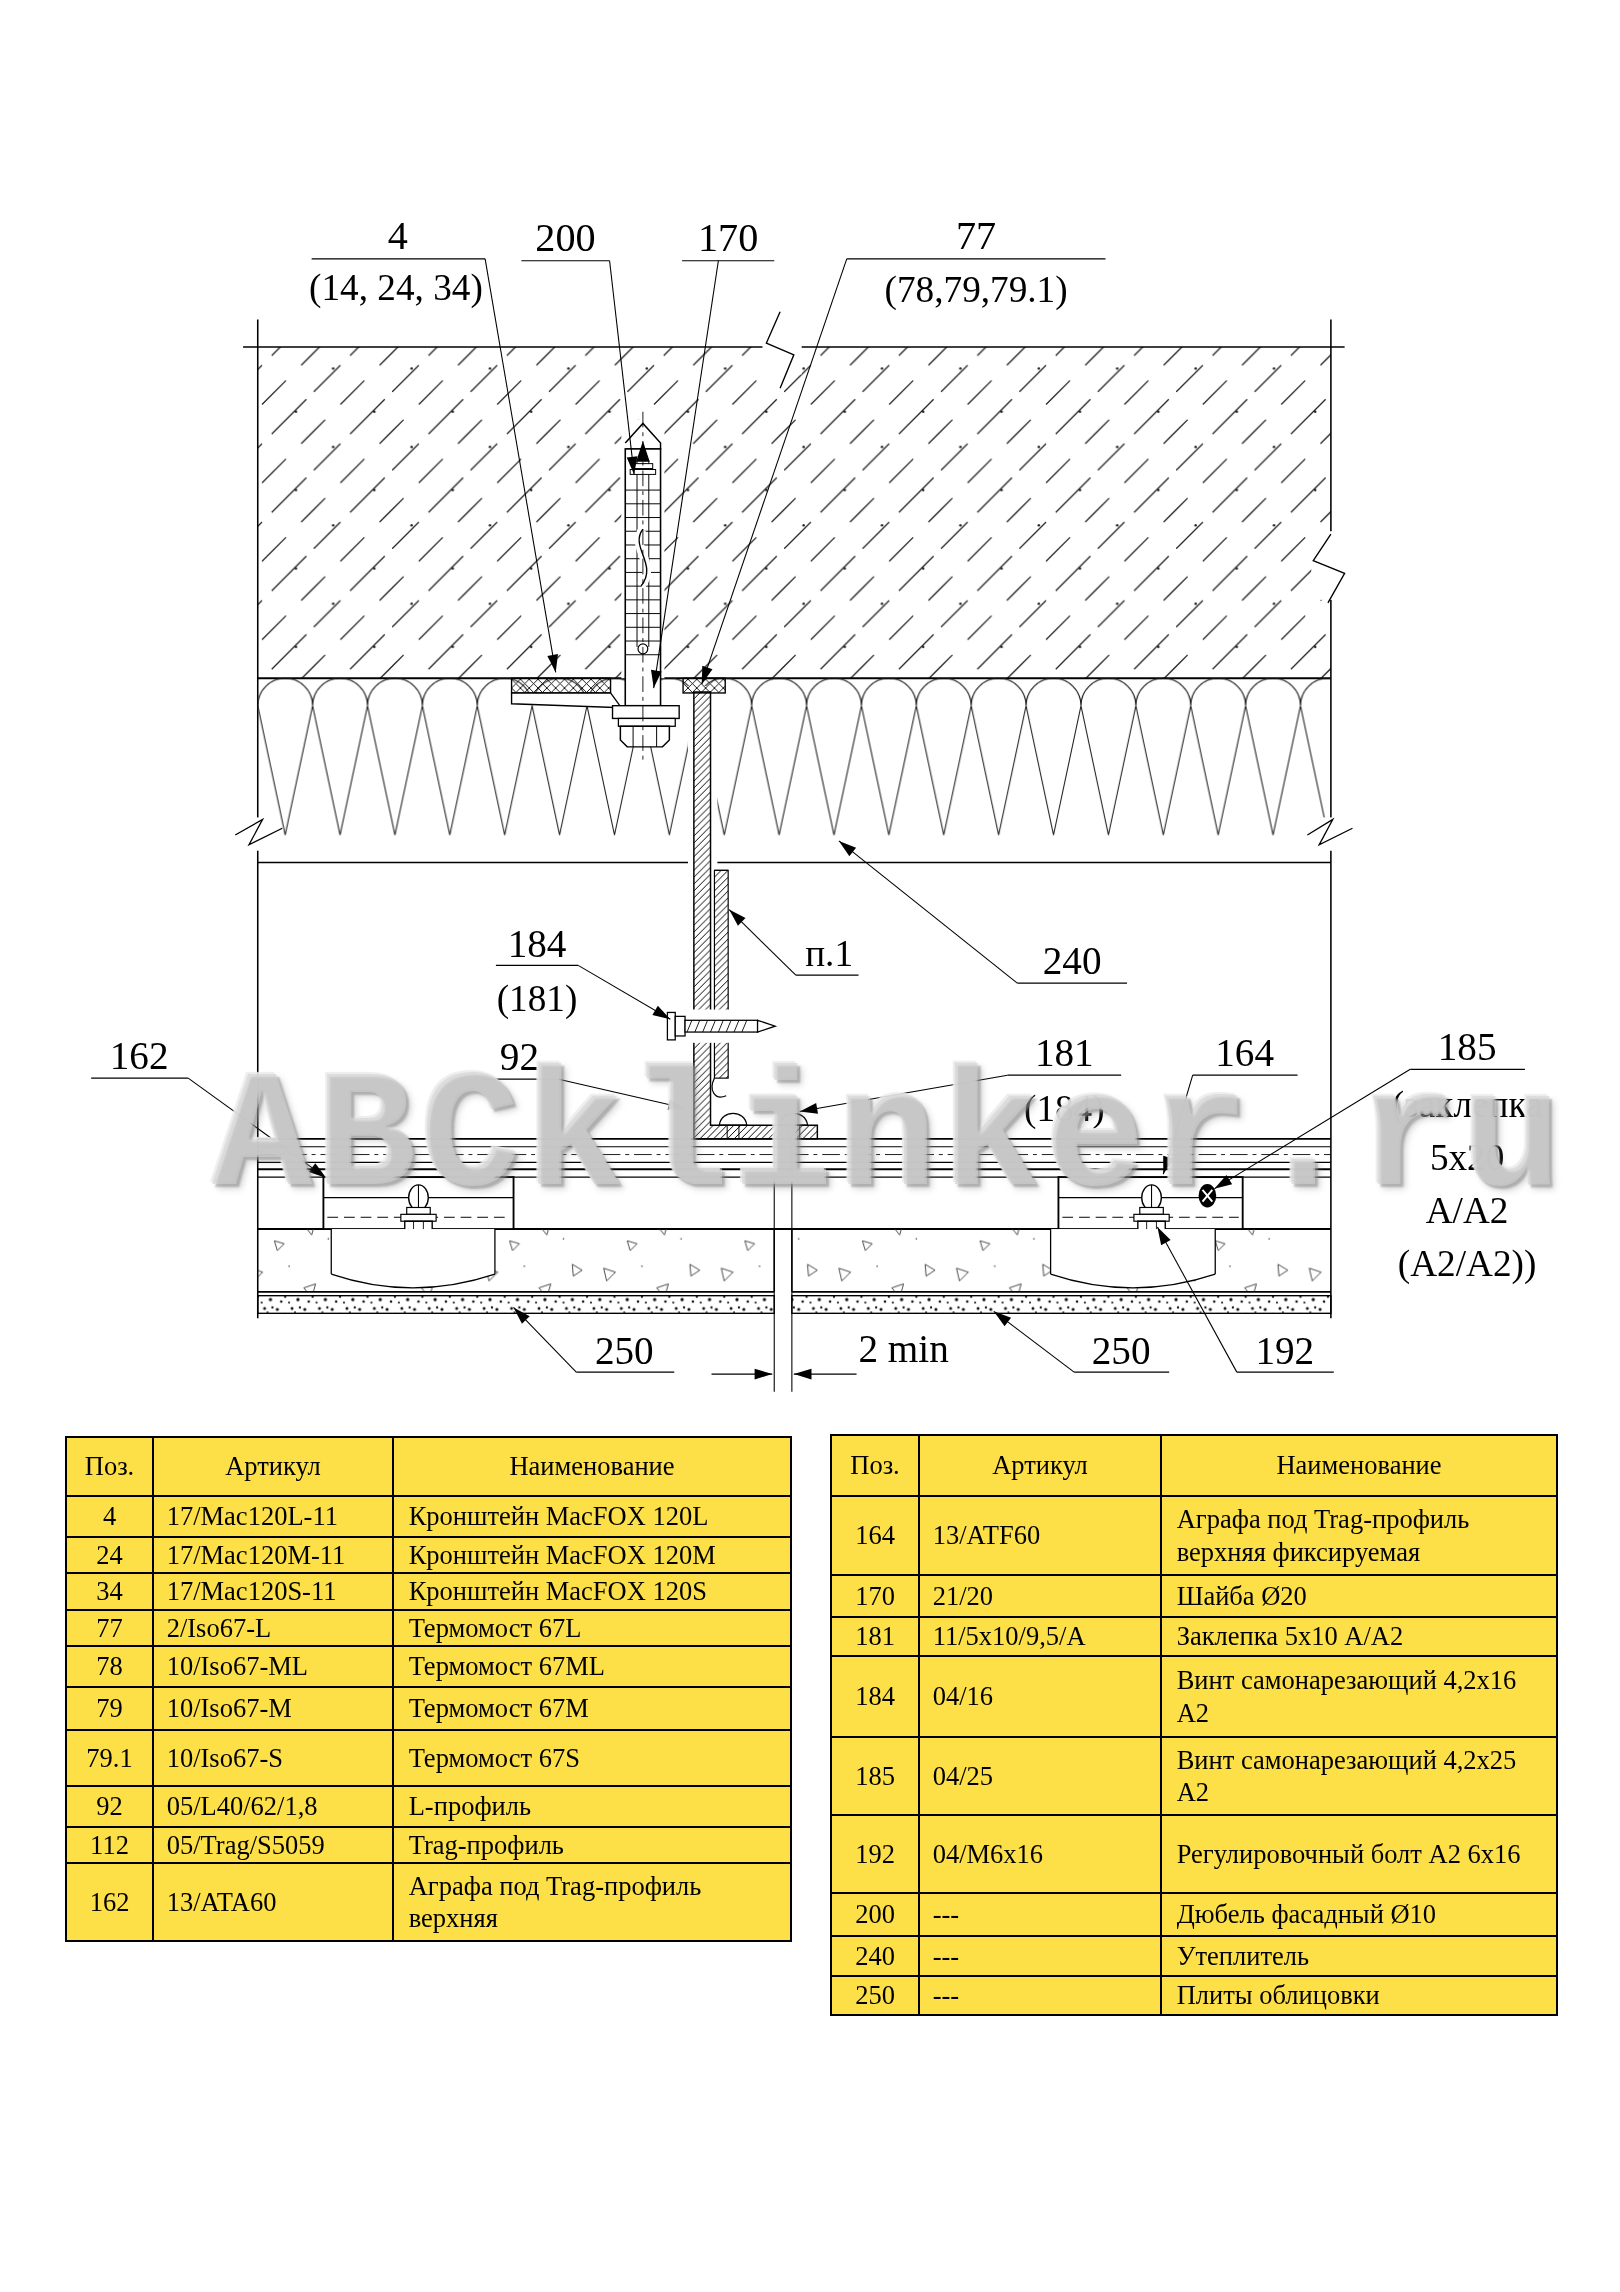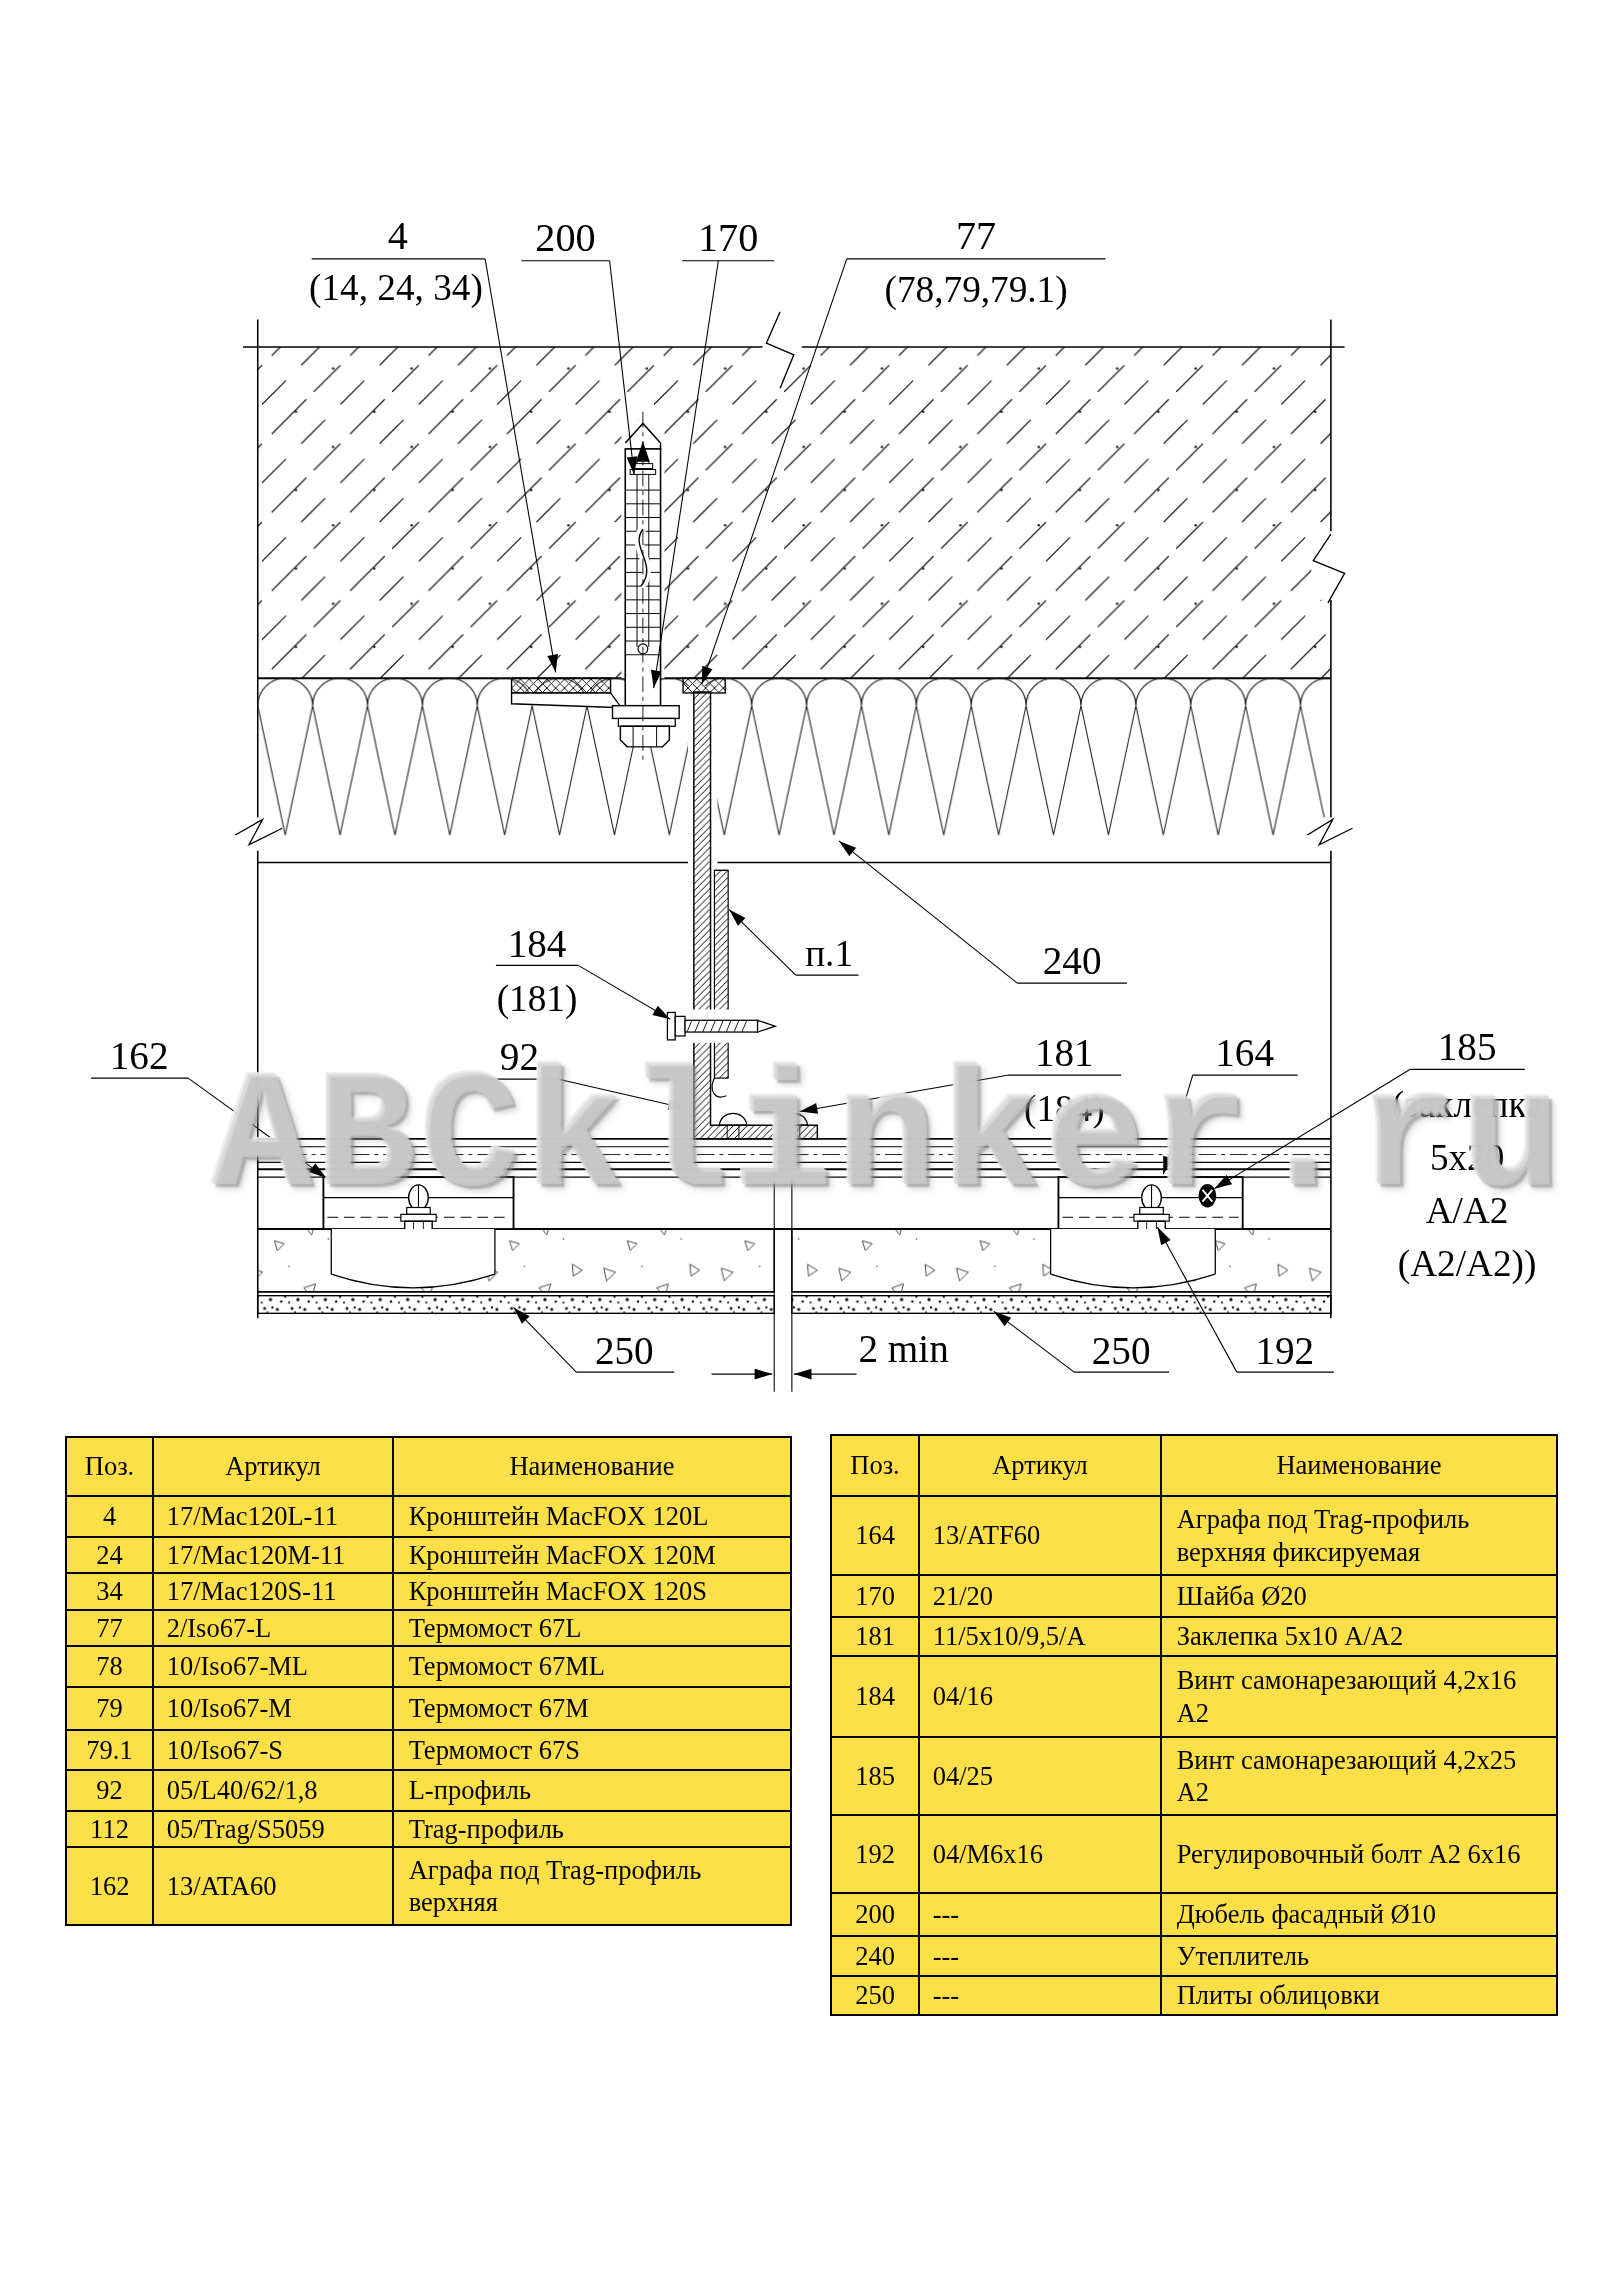--- a/index.html
+++ b/index.html
@@ -372,21 +372,21 @@
     <tr style="height:41px">
       <td class="c-pos">78</td>
       <td class="c-art">10/Iso67-ML</td>
       <td class="c-name">Термомост 67ML</td>
     </tr>
     <tr style="height:43px">
       <td class="c-pos">79</td>
       <td class="c-art">10/Iso67-M</td>
       <td class="c-name">Термомост 67M</td>
     </tr>
-    <tr style="height:40px">
+    <tr style="height:56px">
       <td class="c-pos">79.1</td>
       <td class="c-art">10/Iso67-S</td>
       <td class="c-name">Термомост 67S</td>
     </tr>
     <tr style="height:41px">
       <td class="c-pos">92</td>
       <td class="c-art">05/L40/62/1,8</td>
       <td class="c-name">L-профиль</td>
     </tr>
     <tr style="height:28px">

